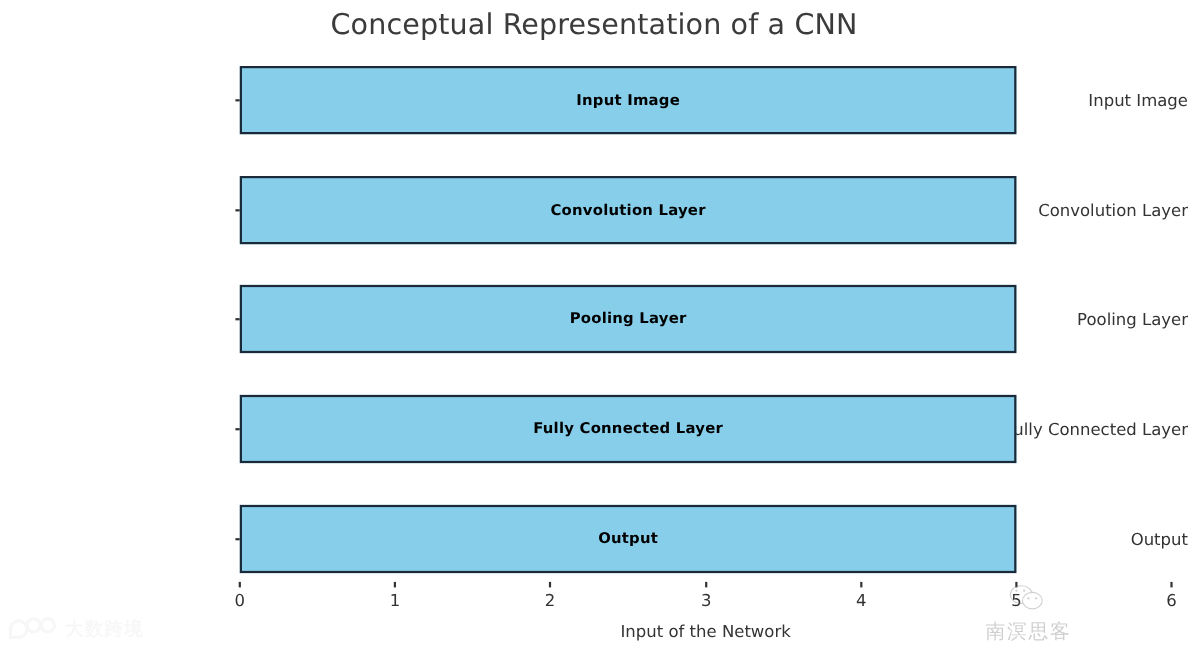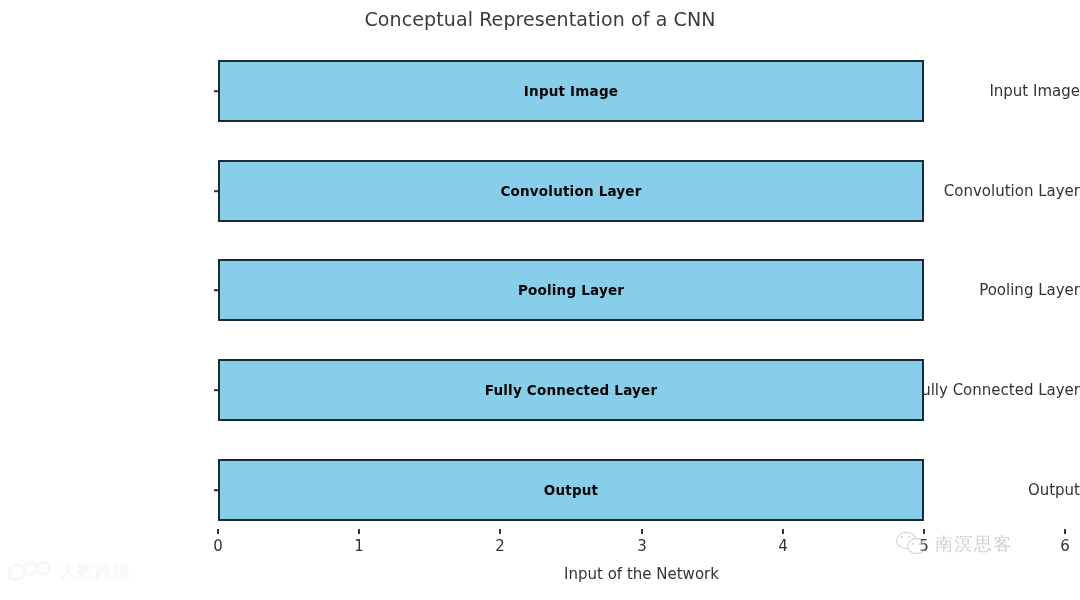--- a/index.html
+++ b/index.html
@@ -16,21 +16,21 @@
     font-family: "DejaVu Sans", sans-serif;
   }
 
   
   #chart-title {
     position: absolute;
     left: 0;
     top: 8px;
     width: 1080px;
     text-align: center;
-    font-size: 19px;
+    font-size: 26px;
     color: #3b3b3b;
     letter-spacing: 0.1px;
     white-space: nowrap;
   }
 
   
   
   #plot-area {
     position: absolute;
     left: 218px;
@@ -149,20 +149,21 @@
   
   #watermark-wechat {
     position: absolute;
     left: 896px;
     top: 531px;
     display: flex;
     align-items: center;
     gap: 5px;
     opacity: 0.40;
     pointer-events: none;
+    flex-direction: column;
   }
   #watermark-wechat .wechat-mark {
     position: relative;
     width: 34px;
     height: 26px;
   }
   #watermark-wechat .wechat-mark .bubble-back,
   #watermark-wechat .wechat-mark .bubble-front {
     position: absolute;
     border: 1.6px solid #8a8a8a;

